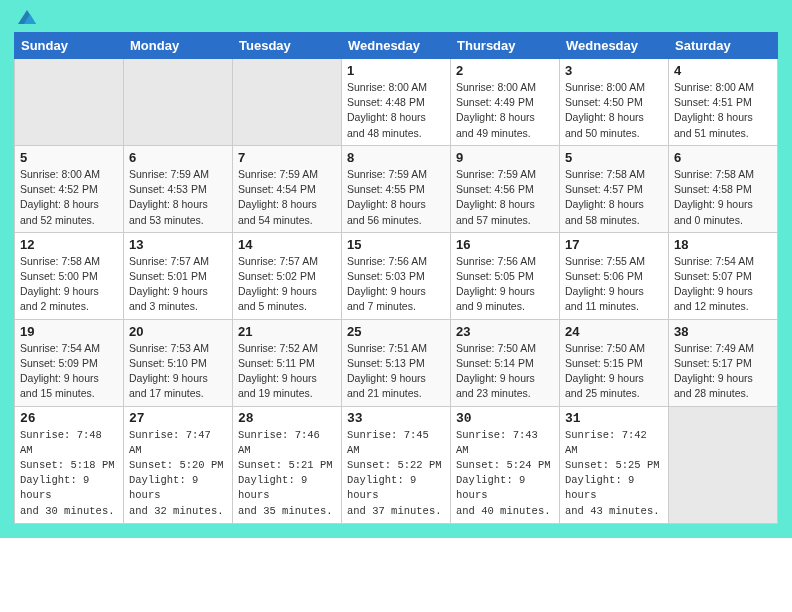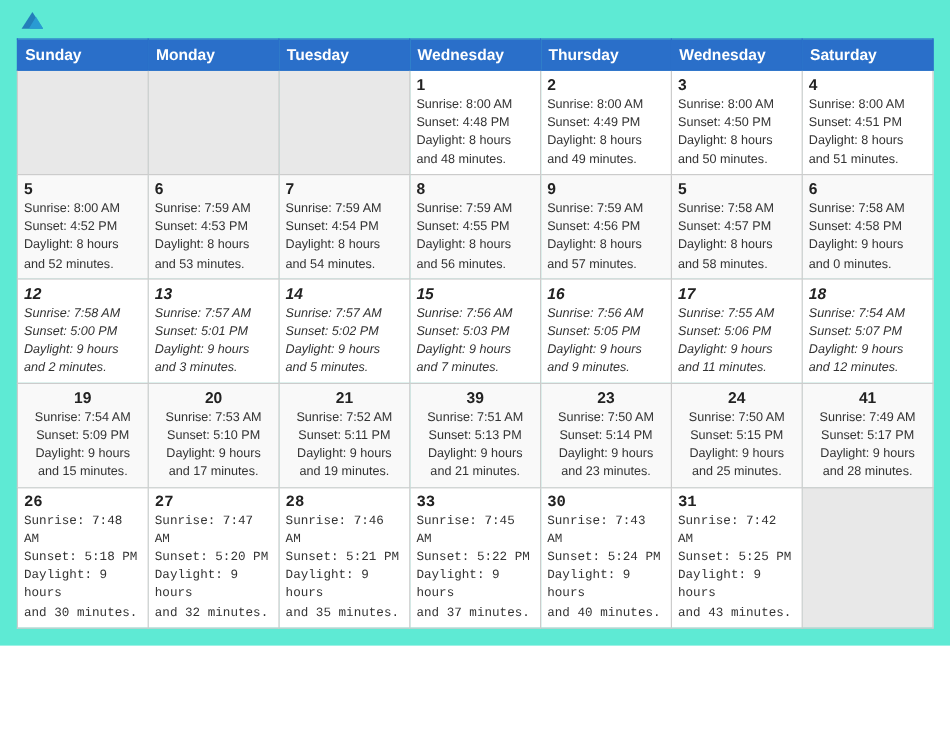--- a/index.html
+++ b/index.html
@@ -93,22 +93,22 @@
       margin-bottom: 2px;
     }
     .day-info {
       font-size: 10.5px;
       color: #333;
       line-height: 1.45;
     }
     
     .row-week1 td { background: #fff; }
     .row-week2 td { background: #f0f0f0; }
-    .row-week3 td { background: #fff; font-style: italic; }
-    .row-week4 td { background: #f0f0f0; text-align: center; }
+    .row-week3 td { background: #fff; }
+    .row-week4 td { background: #f0f0f0; }
     .row-week5 td { background: #fff; font-family: Liberation Mono, monospace; }
     .row-week1 td.empty,
     .row-week2 td.empty,
     .row-week3 td.empty,
     .row-week4 td.empty,
     .row-week5 td.empty { background: #e8e8e8; }
   </style>
 </head>
 <body>
 
@@ -233,33 +233,33 @@
           </td>
           <td>
             <span class="day-number">20</span>
             <div class="day-info">Sunrise: 7:53 AM<br>Sunset: 5:10 PM<br>Daylight: 9 hours<br>and 17 minutes.</div>
           </td>
           <td>
             <span class="day-number">21</span>
             <div class="day-info">Sunrise: 7:52 AM<br>Sunset: 5:11 PM<br>Daylight: 9 hours<br>and 19 minutes.</div>
           </td>
           <td>
-            <span class="day-number">39</span>
+            <span class="day-number">25</span>
             <div class="day-info">Sunrise: 7:51 AM<br>Sunset: 5:13 PM<br>Daylight: 9 hours<br>and 21 minutes.</div>
           </td>
           <td>
             <span class="day-number">23</span>
             <div class="day-info">Sunrise: 7:50 AM<br>Sunset: 5:14 PM<br>Daylight: 9 hours<br>and 23 minutes.</div>
           </td>
           <td>
             <span class="day-number">24</span>
             <div class="day-info">Sunrise: 7:50 AM<br>Sunset: 5:15 PM<br>Daylight: 9 hours<br>and 25 minutes.</div>
           </td>
           <td>
-            <span class="day-number">41</span>
+            <span class="day-number">38</span>
             <div class="day-info">Sunrise: 7:49 AM<br>Sunset: 5:17 PM<br>Daylight: 9 hours<br>and 28 minutes.</div>
           </td>
         </tr>
         <tr class="row-week5">
           <td>
             <span class="day-number">26</span>
             <div class="day-info">Sunrise: 7:48 AM<br>Sunset: 5:18 PM<br>Daylight: 9 hours<br>and 30 minutes.</div>
           </td>
           <td>
             <span class="day-number">27</span>

